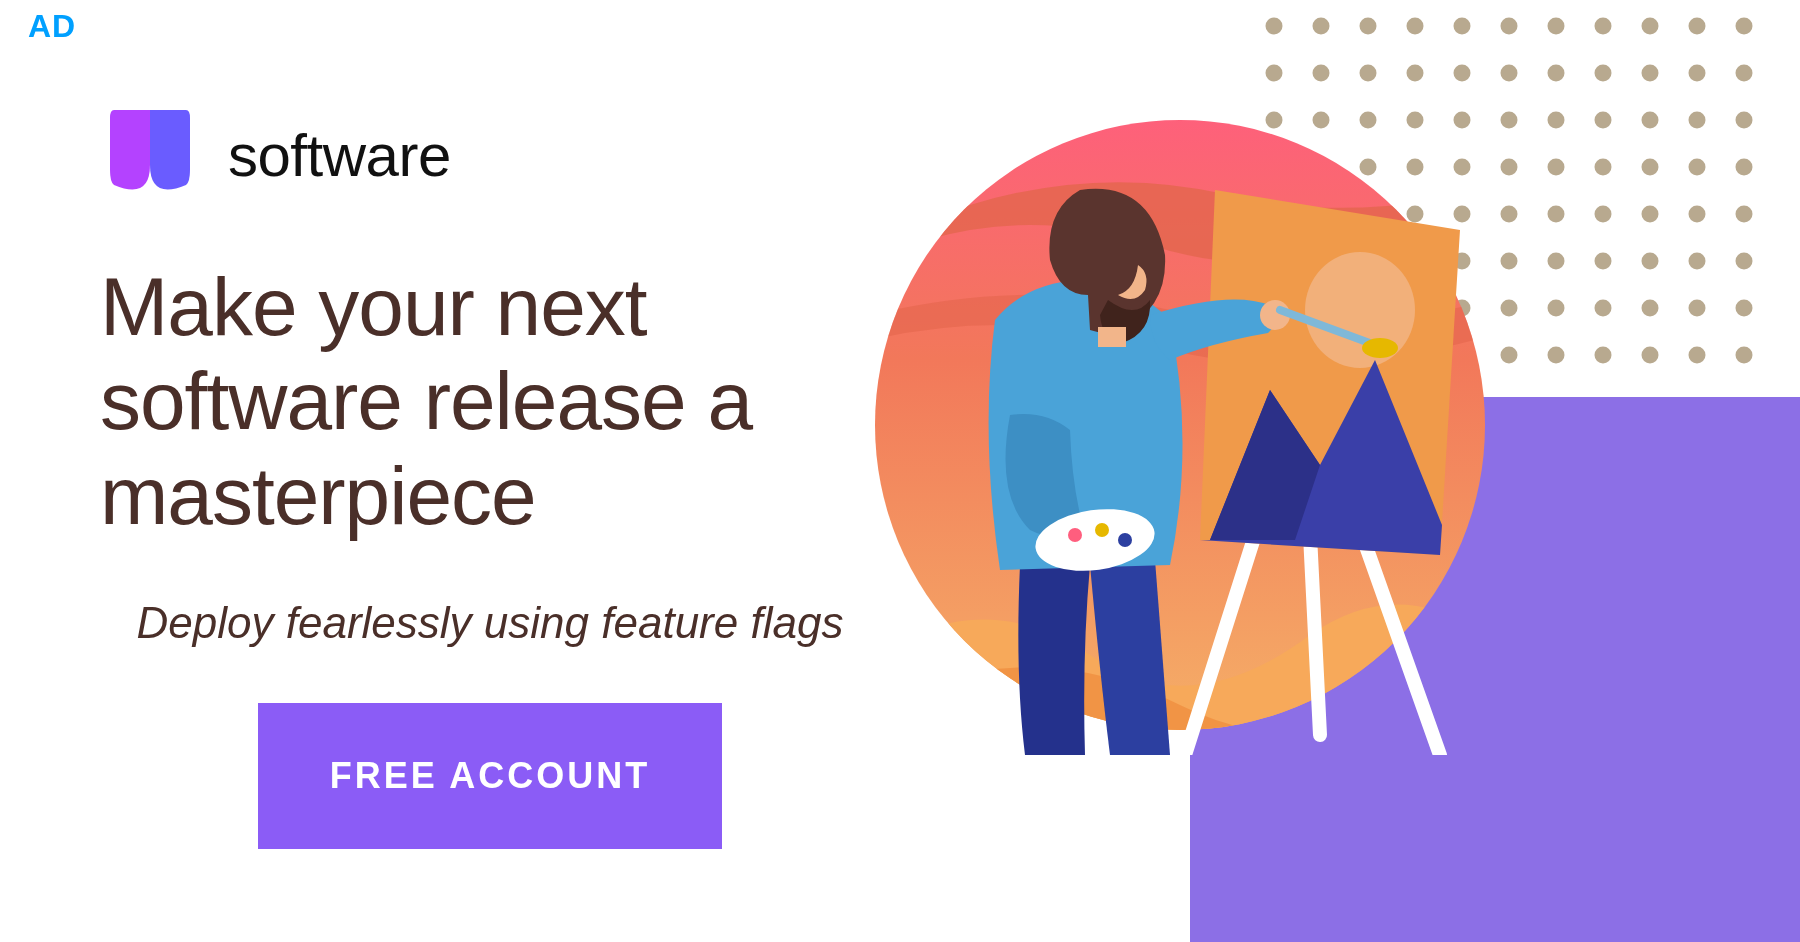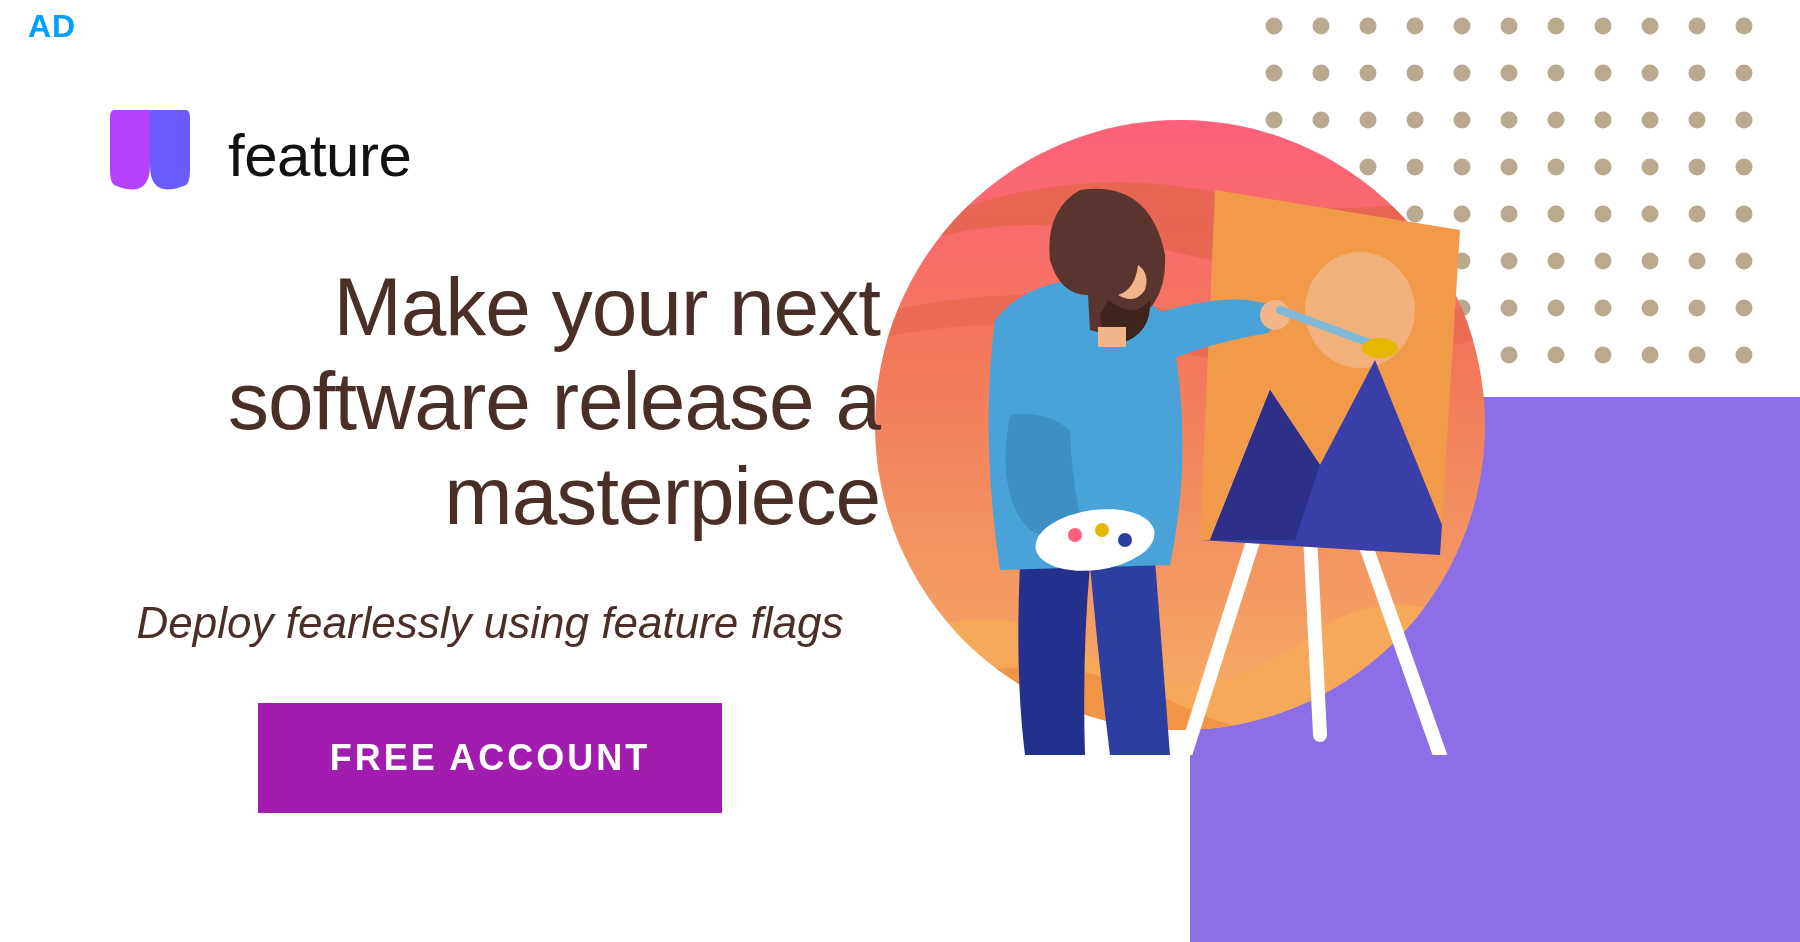--- a/index.html
+++ b/index.html
@@ -41,38 +41,38 @@
     font-size: 60px;
     font-weight: 400;
     color: #111;
     letter-spacing: -0.5px;
   }
   .headline {
     font-size: 82px;
     line-height: 1.15;
     font-weight: 400;
     color: #4a2f29;
-    text-align: right;
+    text-align: left;
     margin-bottom: 55px;
     letter-spacing: -1px;
   }
   .subtitle {
     font-size: 44px;
     font-style: italic;
     font-weight: 400;
     color: #4a2f29;
     margin-bottom: 55px;
   }
   .cta-button {
-    background: #a21caf;
+    background: #8b5cf6;
     color: #ffffff;
     font-size: 36px;
     font-weight: 800;
     letter-spacing: 3px;
-    padding: 34px 72px;
+    padding: 52px 72px;
     border: none;
     cursor: pointer;
     text-transform: uppercase;
   }
   .purple-block {
     position: absolute;
     right: 0;
     bottom: 0;
     width: 610px;
     height: 545px;
@@ -254,21 +254,21 @@
 
   <rect x="248" y="232" width="28" height="20" fill="#f2b58a"></rect>
 </svg>
 
 <div class="content-outer">
   <div class="brand-row">
     <svg width="80" height="90" viewBox="0 0 80 90">
       <path d="M4 0 L40 0 L40 55 Q40 90 4 75 Q0 72 0 60 L0 8 Q0 0 4 0 Z" fill="#b442ff"></path>
       <path d="M40 0 L76 0 Q80 0 80 8 L80 60 Q80 72 76 75 Q40 90 40 55 Z" fill="#6a5cff"></path>
     </svg>
-    <div class="brand-name">feature</div>
+    <div class="brand-name">software</div>
   </div>
 
   <h1 class="headline">Make your next software release a masterpiece</h1>
 
   <div class="subtitle">Deploy fearlessly using feature flags</div>
 
   <button class="cta-button">FREE ACCOUNT</button>
 </div>
 
 </body></html>

